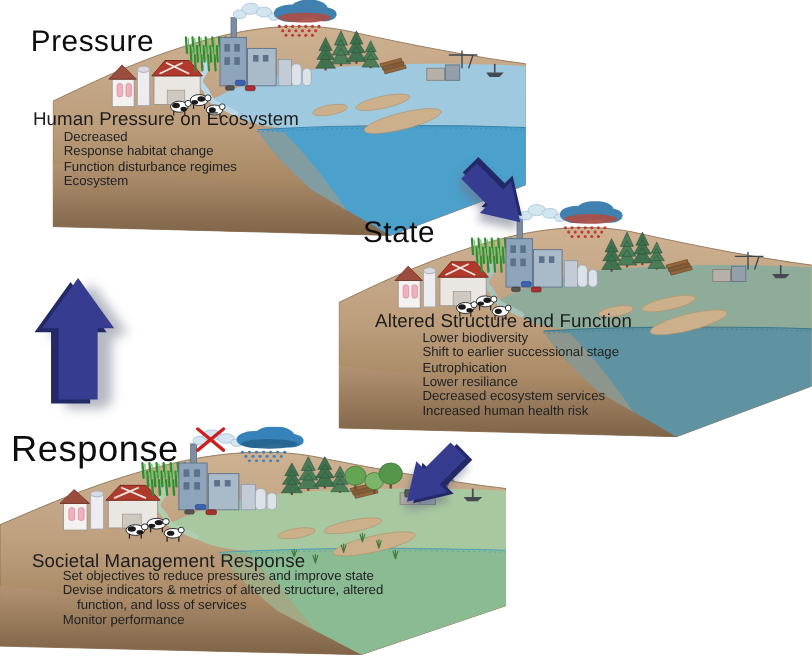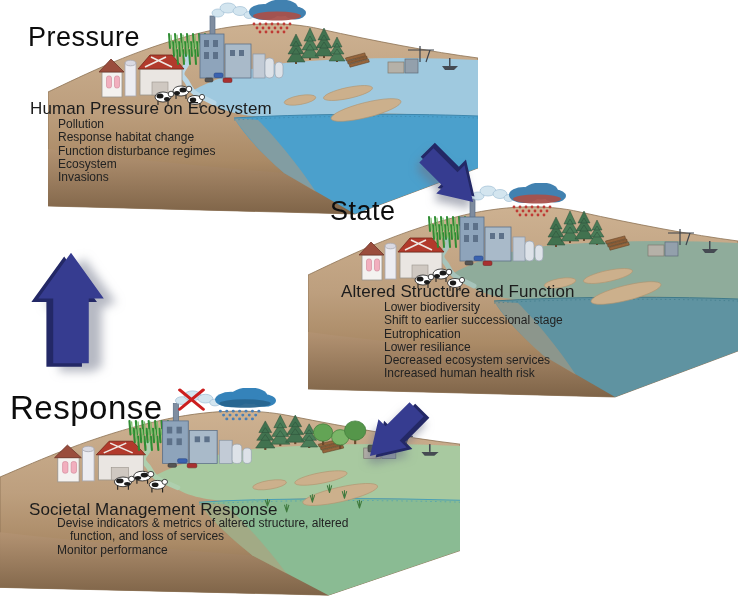--- a/index.html
+++ b/index.html
@@ -240,25 +240,24 @@
 
 <div class="page">
 
   <div class="panel panel-pressure">
     <svg class="scene" width="430" height="218" viewBox="0 0 430 218" style="--wSurf:#9fc9df; --wFace:#4ba0cc; --wEdge:#3c86ad; --stream:#b9d7e7; --cloudTop:#4181b0; --cloudBot:#a8504b; --rain:#bf3a34;">
       <use href="#scene"></use>
     </svg>
     <div class="title">Pressure</div>
     <div class="hdr">Human Pressure on Ecosystem</div>
     <div class="items">
-        <div class="li">Pollution</div>
+        <div class="li">Decreased</div>
         <div class="li">Response habitat change</div>
         <div class="li">Function disturbance regimes</div>
         <div class="li">Ecosystem</div>
-        <div class="li">Invasions</div>
       </div>
   </div>
 
   <div class="panel panel-state">
     <svg class="scene" width="430" height="218" viewBox="0 0 430 218" style="--wSurf:#8fac9b; --wFace:#5f93a1; --wEdge:#3f7a8a; --stream:#a7c4bb; --cloudTop:#4181b0; --cloudBot:#a8504b; --rain:#bf3a34;">
       <use href="#scene"></use>
     </svg>
     <div class="title">State</div>
     <div class="hdr">Altered Structure and Function</div>
     <div class="items">
@@ -295,20 +294,21 @@
                  M268,128 l-2,-7 M268,128 l0,-8 M268,128 l2,-7
                  M250,122 l-2,-6 M250,122 l0,-7 M250,122 l2,-6"></path>
       </g>
       <g stroke="#cc1f1f" stroke-width="3" stroke-linecap="round">
         <path d="M168,2 L190,22 M190,2 L168,22"></path>
       </g>
     </svg>
     <div class="title">Response</div>
     <div class="hdr">Societal Management Response</div>
     <div class="items">
+        <div class="li">Set objectives to reduce pressures and improve state</div>
         <div class="li">Devise indicators &amp; metrics of altered structure, altered</div>
         <div class="li cont">function, and loss of services</div>
         <div class="li">Monitor performance</div>
       </div>
   </div>
 
   <svg class="arrow arrow-diag" style="left:403px;top:136px;" width="94" height="84" viewBox="0 0 94 84">
     <g transform="rotate(135 46 42)">
         <use href="#arrow-short"></use>
       </g>

